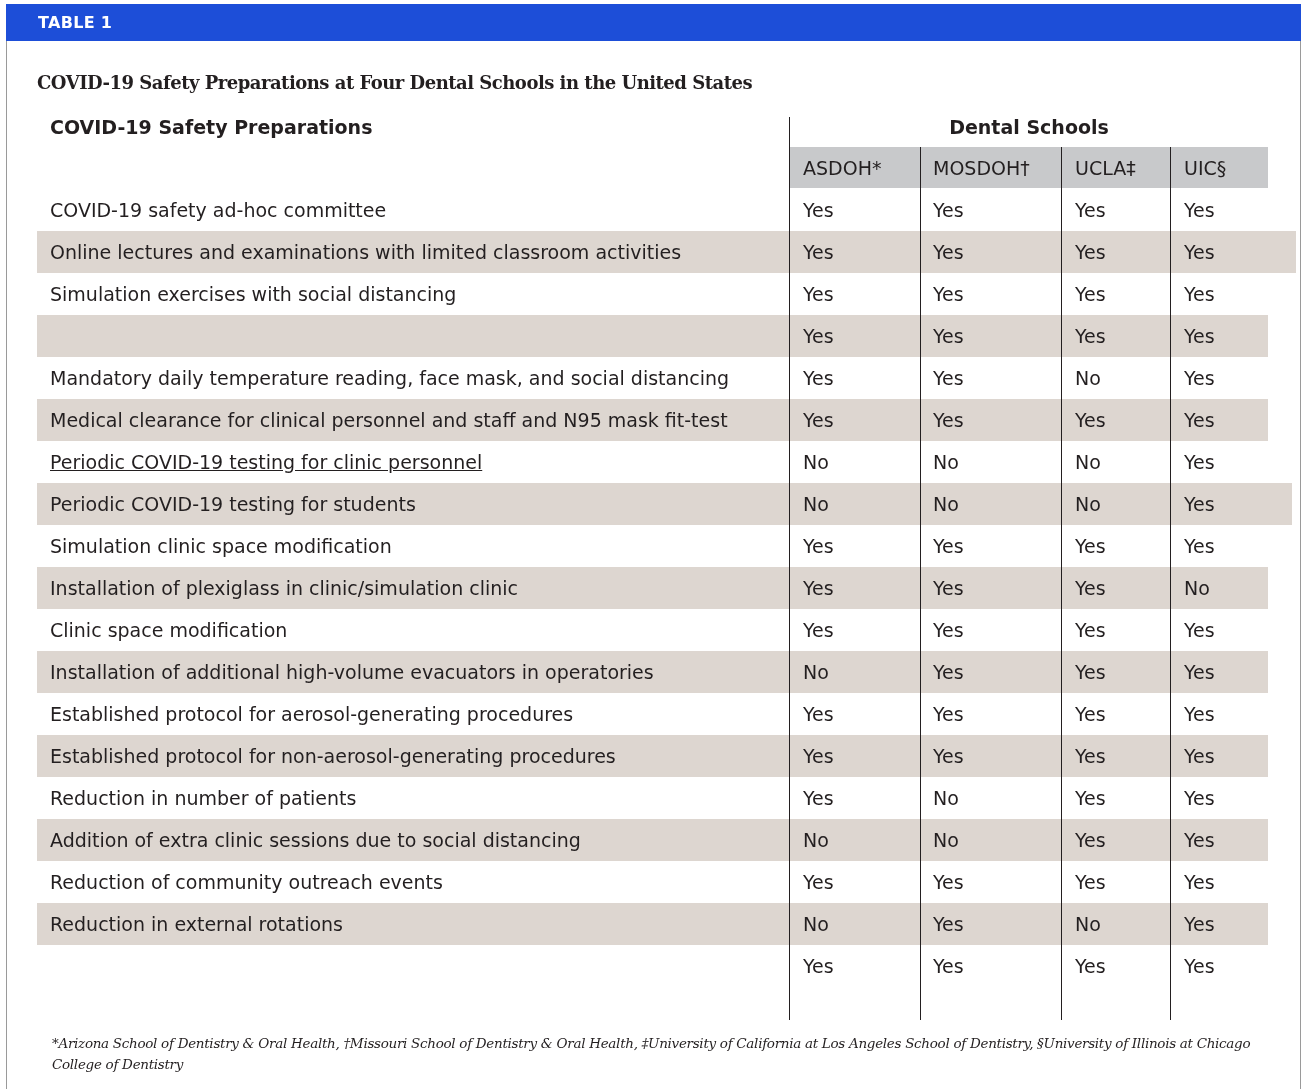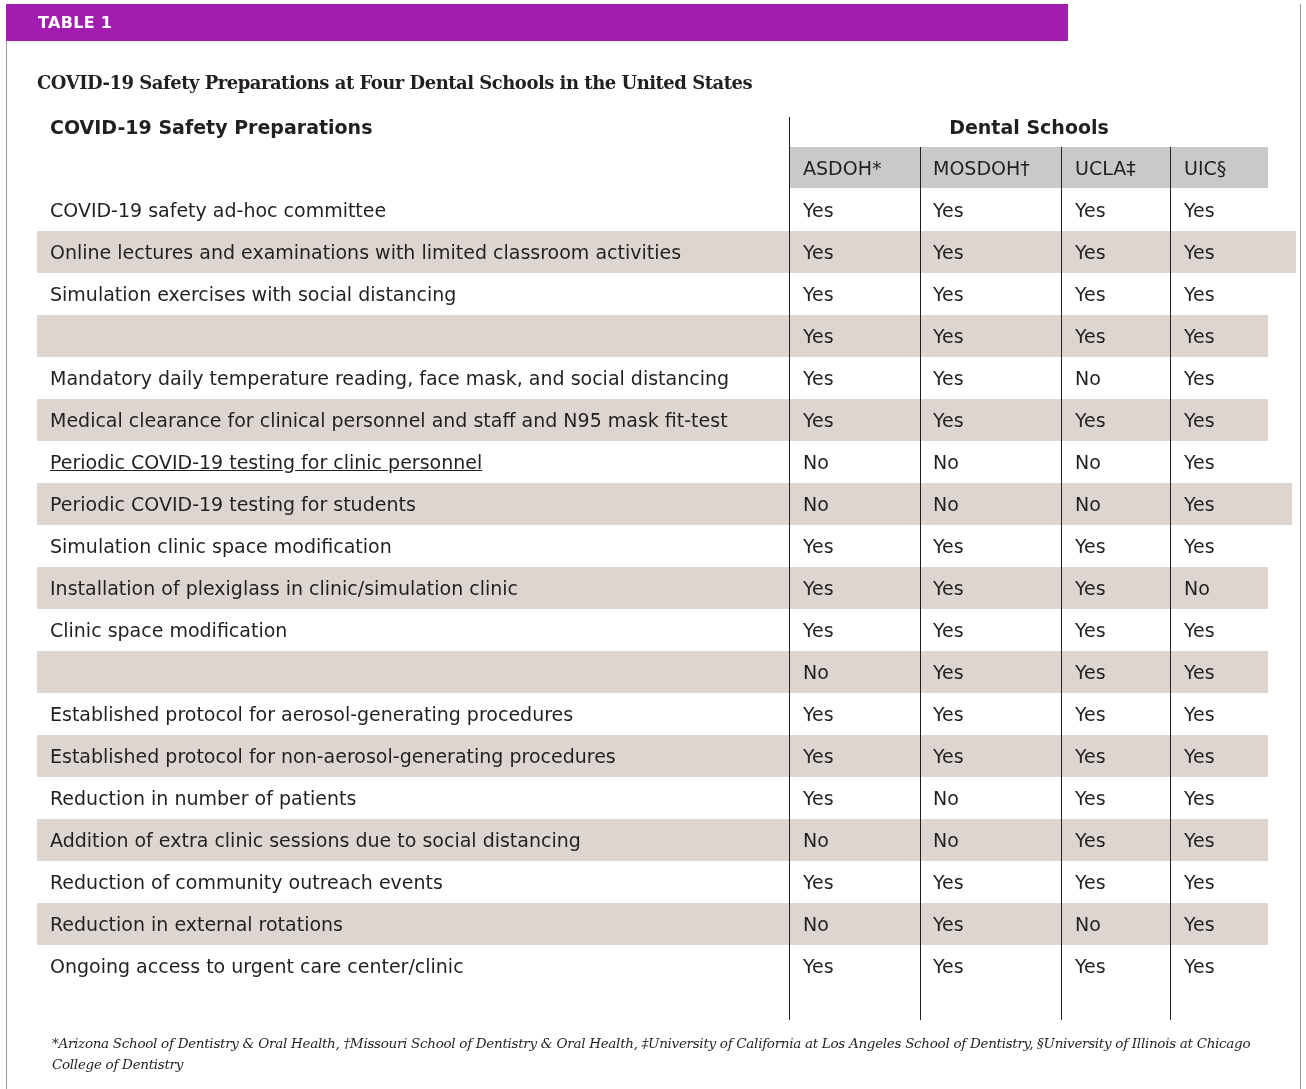--- a/index.html
+++ b/index.html
@@ -1,18 +1,18 @@
 <!DOCTYPE html>
 <html><head>
 <meta charset="utf-8">
 <style>
   html, body { margin:0; padding:0; background:#ffffff; }
   body { width:1306px; height:1089px; position:relative; overflow:hidden; font-family:"Liberation Sans", sans-serif; color:#231f20; }
   .frame { position:absolute; left:6px; top:4px; width:1295px; height:1085px; border-left:1px solid #9a9a9a; border-right:1px solid #9a9a9a; box-sizing:border-box; }
-  .topbar { position:absolute; left:6px; top:4px; width:1062px; height:37px; background:#a21caf;text-align:center; }
+  .topbar { position:absolute; left:6px; top:4px; width:1295px; height:37px; background:#1d4ed8;text-align:center; }
   .topbar-label { position:absolute; left:32px; top:9px; color:#ffffff; font-size:16px; font-weight:bold; letter-spacing:0.3px; font-family:"DejaVu Sans", sans-serif; }
   .title { position:absolute; left:37px; top:72px; font-family:"DejaVu Serif", serif; font-weight:bold; font-size:18px; color:#231f20; letter-spacing:-0.5px; }
   .col-head-left { position:absolute; left:50px; top:116px; font-size:19px; font-weight:bold; font-family:"DejaVu Sans", sans-serif; }
   .col-head-right { position:absolute; left:790px; width:478px; top:116px; text-align:center; font-size:19px; font-weight:bold; font-family:"DejaVu Sans", sans-serif; }
   .vline { position:absolute; width:1px; background:#231f20; }
   .sub-header { position:absolute; left:790px; top:147px; width:478px; height:41px; background:#c8c9cb; }
   .sub-cell { position:absolute; top:157px; font-size:19px; font-family:"DejaVu Sans", sans-serif; }
   .row { position:absolute; left:37px; width:1231px; }
   .row.shaded { background:#ddd6d0; }
   .cell { position:absolute; font-size:19px; font-family:"DejaVu Sans", sans-serif; line-height:30px; }
@@ -108,20 +108,21 @@
       <div class="cell" style="left: 1147px; top: 6px;">No</div>
     </div>
     <div class="row" style="top: 609px; height: 42px;">
       <div class="cell" style="left: 13px; top: 6px; width: 740px;">Clinic space modification</div>
       <div class="cell" style="left: 766px; top: 6px;">Yes</div>
       <div class="cell" style="left: 896px; top: 6px;">Yes</div>
       <div class="cell" style="left: 1038px; top: 6px;">Yes</div>
       <div class="cell" style="left: 1147px; top: 6px;">Yes</div>
     </div>
     <div class="row shaded" style="top: 651px; height: 42px;">
+      <div class="cell" style="left: 13px; top: 6px; width: 740px;">Installation of additional high-volume evacuators in operatories</div>
       <div class="cell" style="left: 766px; top: 6px;">No</div>
       <div class="cell" style="left: 896px; top: 6px;">Yes</div>
       <div class="cell" style="left: 1038px; top: 6px;">Yes</div>
       <div class="cell" style="left: 1147px; top: 6px;">Yes</div>
     </div>
     <div class="row" style="top: 693px; height: 42px;">
       <div class="cell" style="left: 13px; top: 6px; width: 740px;">Established protocol for aerosol-generating procedures</div>
       <div class="cell" style="left: 766px; top: 6px;">Yes</div>
       <div class="cell" style="left: 896px; top: 6px;">Yes</div>
       <div class="cell" style="left: 1038px; top: 6px;">Yes</div>
@@ -156,21 +157,20 @@
       <div class="cell" style="left: 1147px; top: 6px;">Yes</div>
     </div>
     <div class="row shaded" style="top: 903px; height: 42px;">
       <div class="cell" style="left: 13px; top: 6px; width: 740px;">Reduction in external rotations</div>
       <div class="cell" style="left: 766px; top: 6px;">No</div>
       <div class="cell" style="left: 896px; top: 6px;">Yes</div>
       <div class="cell" style="left: 1038px; top: 6px;">No</div>
       <div class="cell" style="left: 1147px; top: 6px;">Yes</div>
     </div>
     <div class="row" style="top: 945px; height: 42px;">
-      <div class="cell" style="left: 13px; top: 6px; width: 740px;">Ongoing access to urgent care center/clinic</div>
       <div class="cell" style="left: 766px; top: 6px;">Yes</div>
       <div class="cell" style="left: 896px; top: 6px;">Yes</div>
       <div class="cell" style="left: 1038px; top: 6px;">Yes</div>
       <div class="cell" style="left: 1147px; top: 6px;">Yes</div>
     </div>
   </div>
 
 <div class="vline" style="left:789px; top:117px; height:903px;"></div>
 <div class="vline" style="left:920px; top:147px; height:873px;"></div>
 <div class="vline" style="left:1061px; top:147px; height:873px;"></div>

